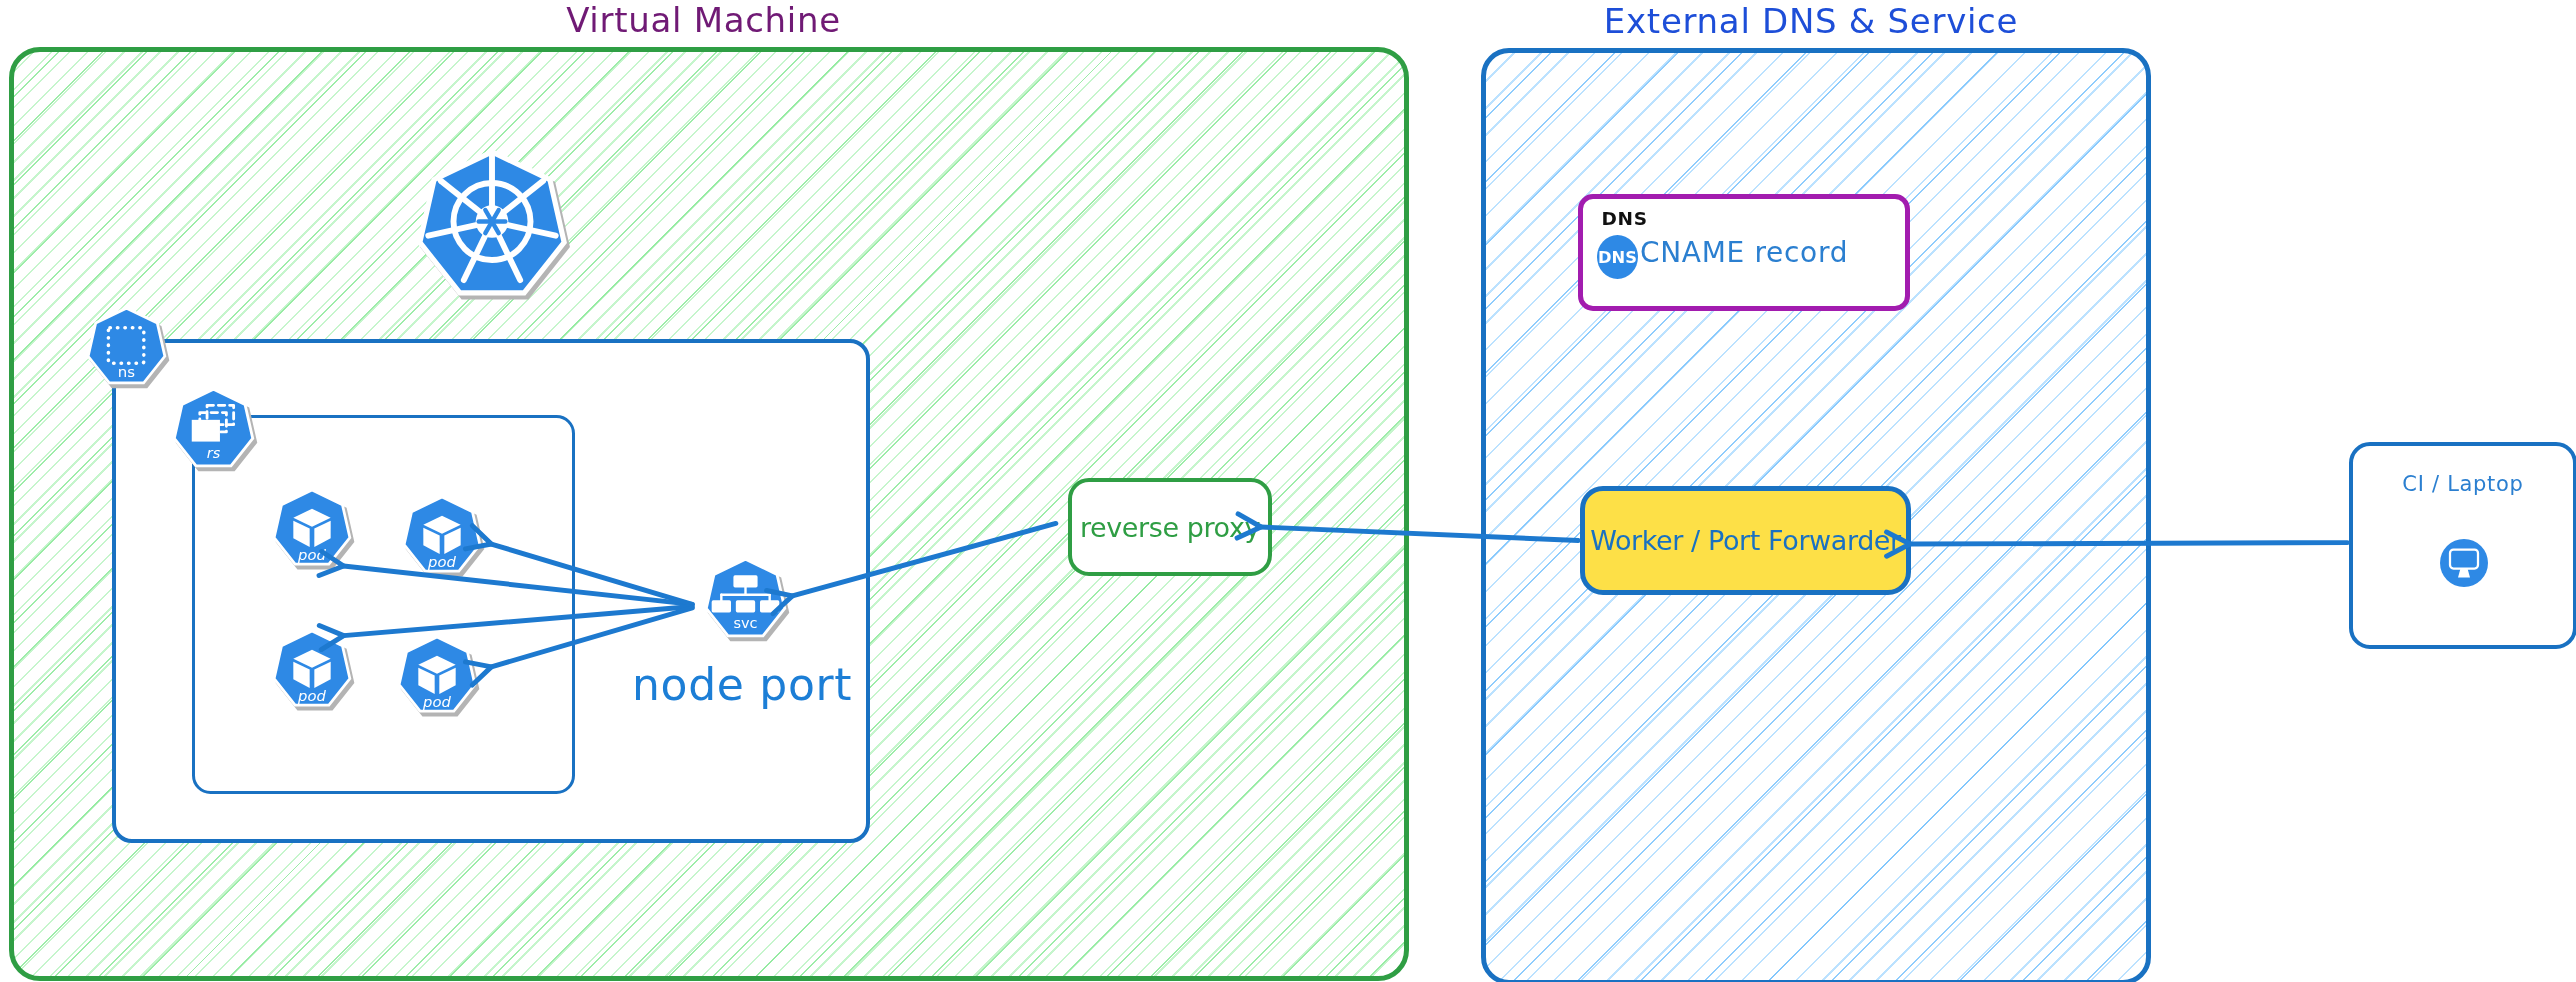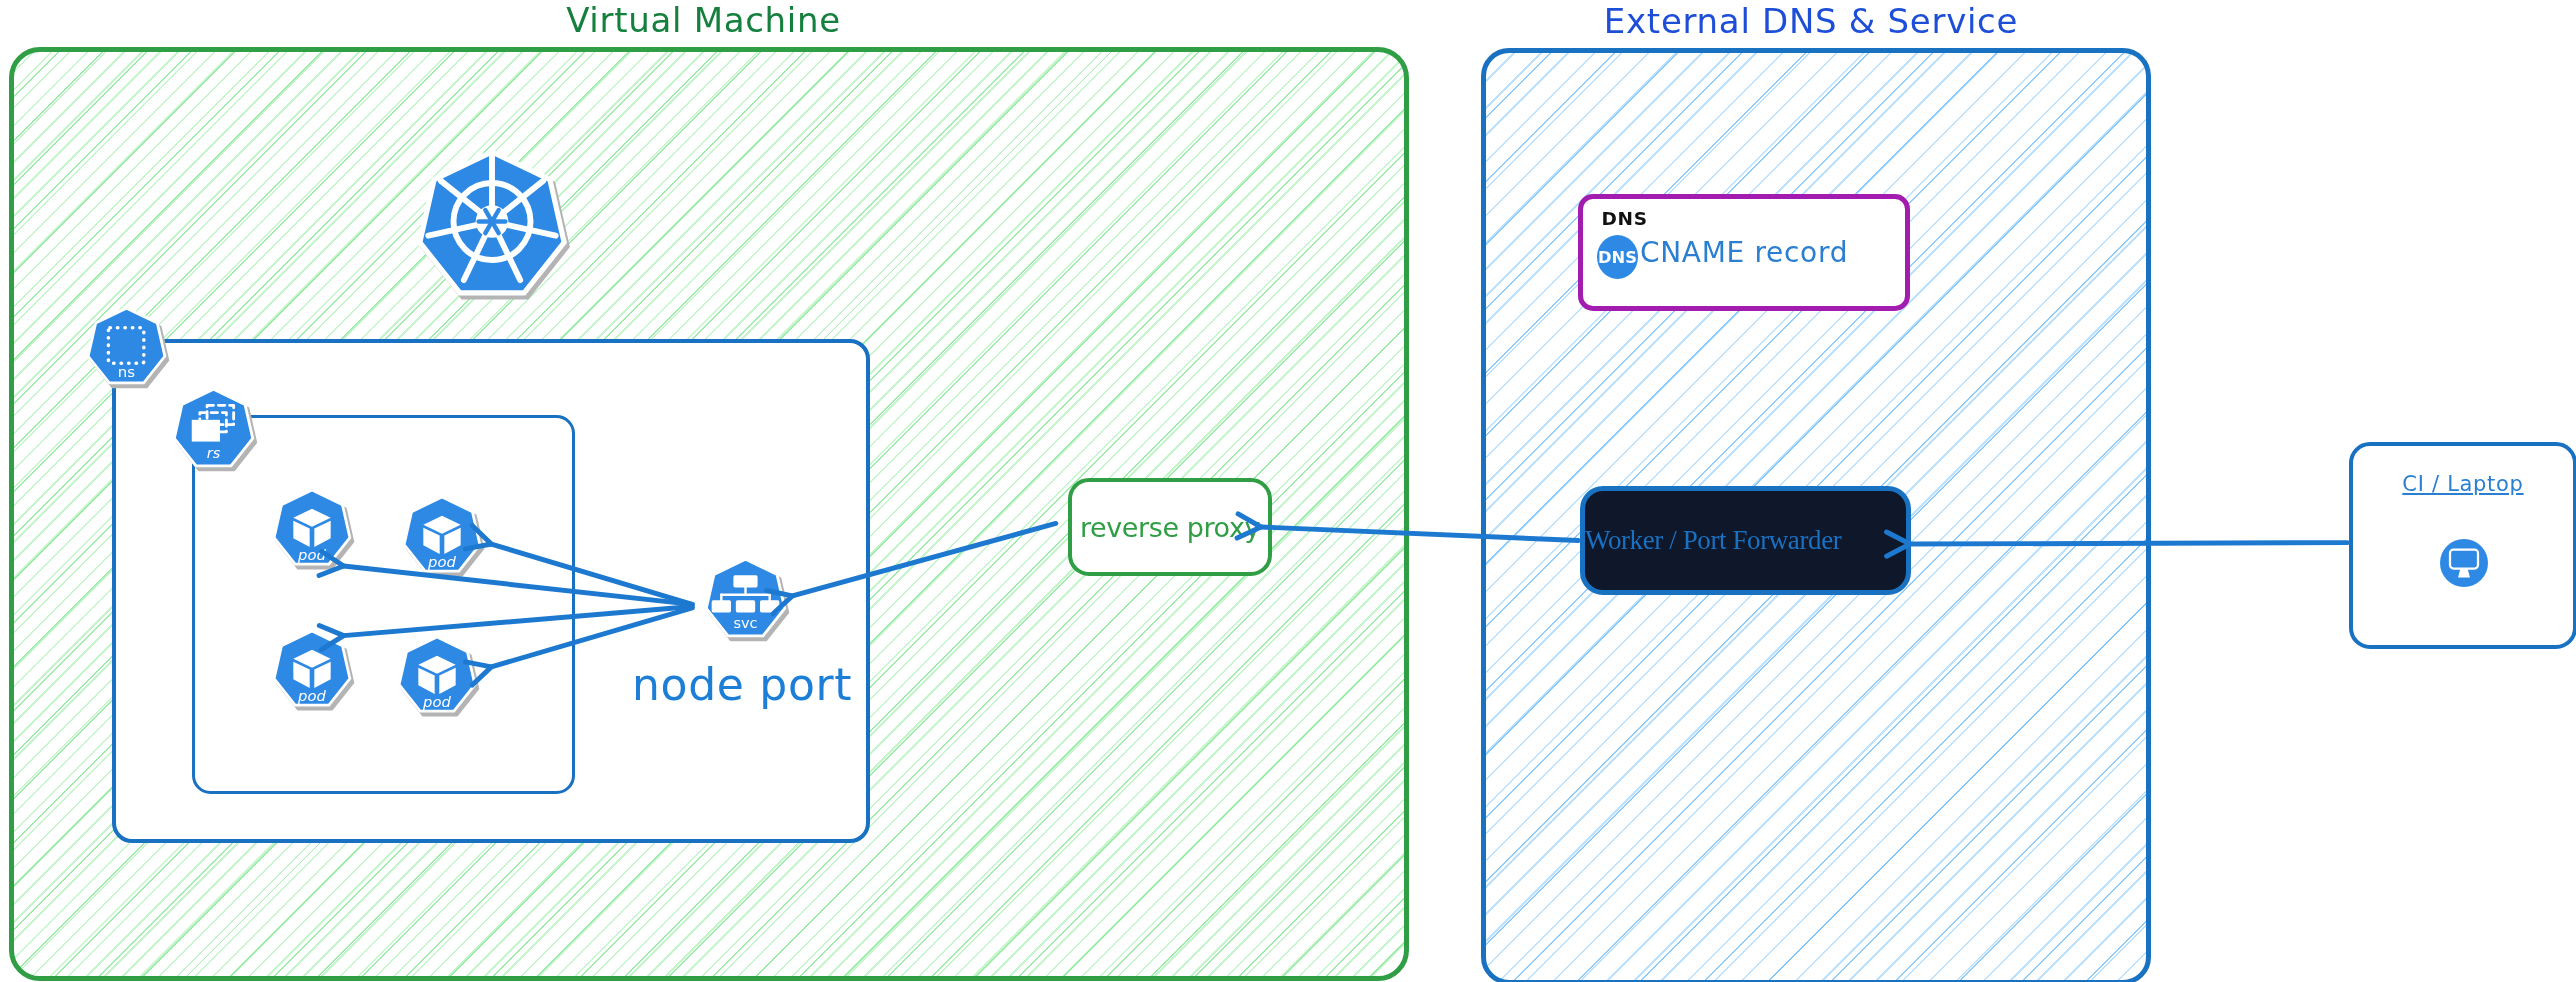--- a/index.html
+++ b/index.html
@@ -26,21 +26,21 @@
     left:1481px;top:48px;width:660px;height:927px;
     border:5px solid #1971c2;border-radius:28px;
     background:
       repeating-linear-gradient(135deg, rgba(116,192,252,.8) 0 1.4px, transparent 1.4px 45px),
       repeating-linear-gradient(135deg, rgba(165,216,255,.75) 0 1.7px, transparent 1.7px 19px),
       #ffffff;
     z-index:0;
   }
   .vm-title{
     left:8.5px;top:0px;width:1390px;text-align:center;
-    font-size:34px;font-weight:500;color:#15803d;letter-spacing:0.7px;
+    font-size:34px;font-weight:500;color:#701a75;letter-spacing:0.7px;
     z-index:2;
   }
   .ext-title{
     left:1481px;top:1.4px;width:660px;text-align:center;
     font-size:34px;font-weight:500;color:#1d4ed8;letter-spacing:0.7px;
     z-index:2;
   }
 
   
   .ns-box{
@@ -54,23 +54,23 @@
 
   
   .rp-box{
     left:1056px;top:478px;width:196px;height:90px;
     border:4.3px solid #2f9e44;border-radius:21px;background:#ffffff;z-index:3;
     display:flex;align-items:center;justify-content:center;
     font-size:27px;color:#2f9e44;letter-spacing:-0.4px;white-space:nowrap;margin-left:12px;
   }
   .worker-box{
     left:1580px;top:486px;width:321px;height:99px;
-    border:5px solid #1971c2;border-radius:23px;background:#0f172a;z-index:3;
-    display:flex;align-items:center;
-    font-size:27px;color:#1971c2;letter-spacing:-0.4px;white-space:nowrap;font-family:Liberation Serif, serif;
+    border:5px solid #1971c2;border-radius:23px;background:#fde047;z-index:3;
+    display:flex;align-items:center;justify-content:center;
+    font-size:27px;color:#1971c2;letter-spacing:-0.4px;white-space:nowrap;
   }
   .dnsrec-box{
     left:1578px;top:194px;width:322px;height:107px;
     border:5px solid #a21caf;border-radius:15px;background:#ffffff;z-index:3;
   }
   .dns-tag{
     position:absolute;left:18.5px;top:8.5px;
     font-size:18.5px;font-weight:600;color:#111111;letter-spacing:0.7px;
   }
   .dns-badge{
@@ -82,21 +82,21 @@
     position:absolute;left:0;top:0;width:100%;height:100%;
     display:flex;align-items:center;justify-content:center;
     font-size:28px;color:#2b7fd0;letter-spacing:0.7px;
   }
   .ci-box{
     left:2349px;top:442px;width:220px;height:199px;
     border:4.3px solid #1971c2;border-radius:21px;background:#ffffff;z-index:3;
   }
   .ci-label{
     position:absolute;left:0;top:25.6px;width:100%;text-align:center;
-    font-size:21px;color:#2b7fd0;letter-spacing:0.7px;white-space:nowrap;text-decoration:underline;
+    font-size:21px;color:#2b7fd0;letter-spacing:0.7px;white-space:nowrap;
   }
 
   .node-port-label{
     left:632px;top:659px;width:213px;text-align:center;
     font-size:44px;color:#1c7ed6;letter-spacing:0.7px;z-index:3;white-space:nowrap;
   }
 
   
   .hepta{overflow:visible;filter:drop-shadow(3.6px 4.3px 0 #b4b4b4);position:absolute;z-index:4;}
   .hepta polygon.body{fill:#2e89e5;stroke:#ffffff;stroke-width:3.5;}

